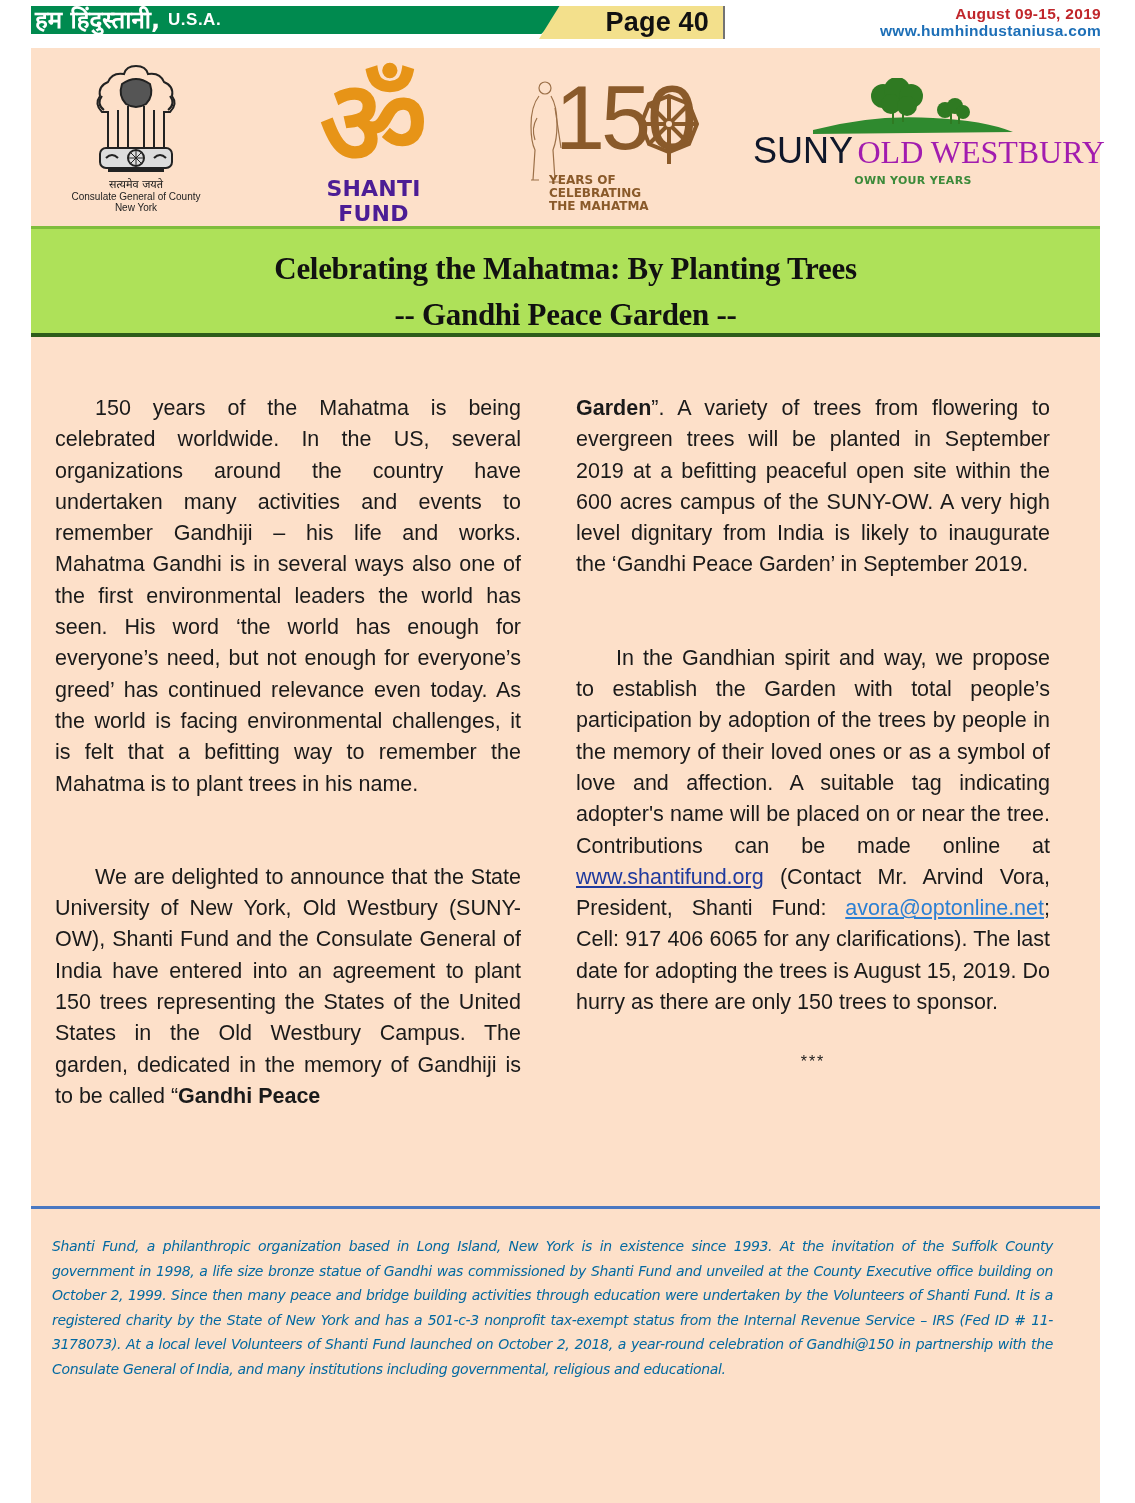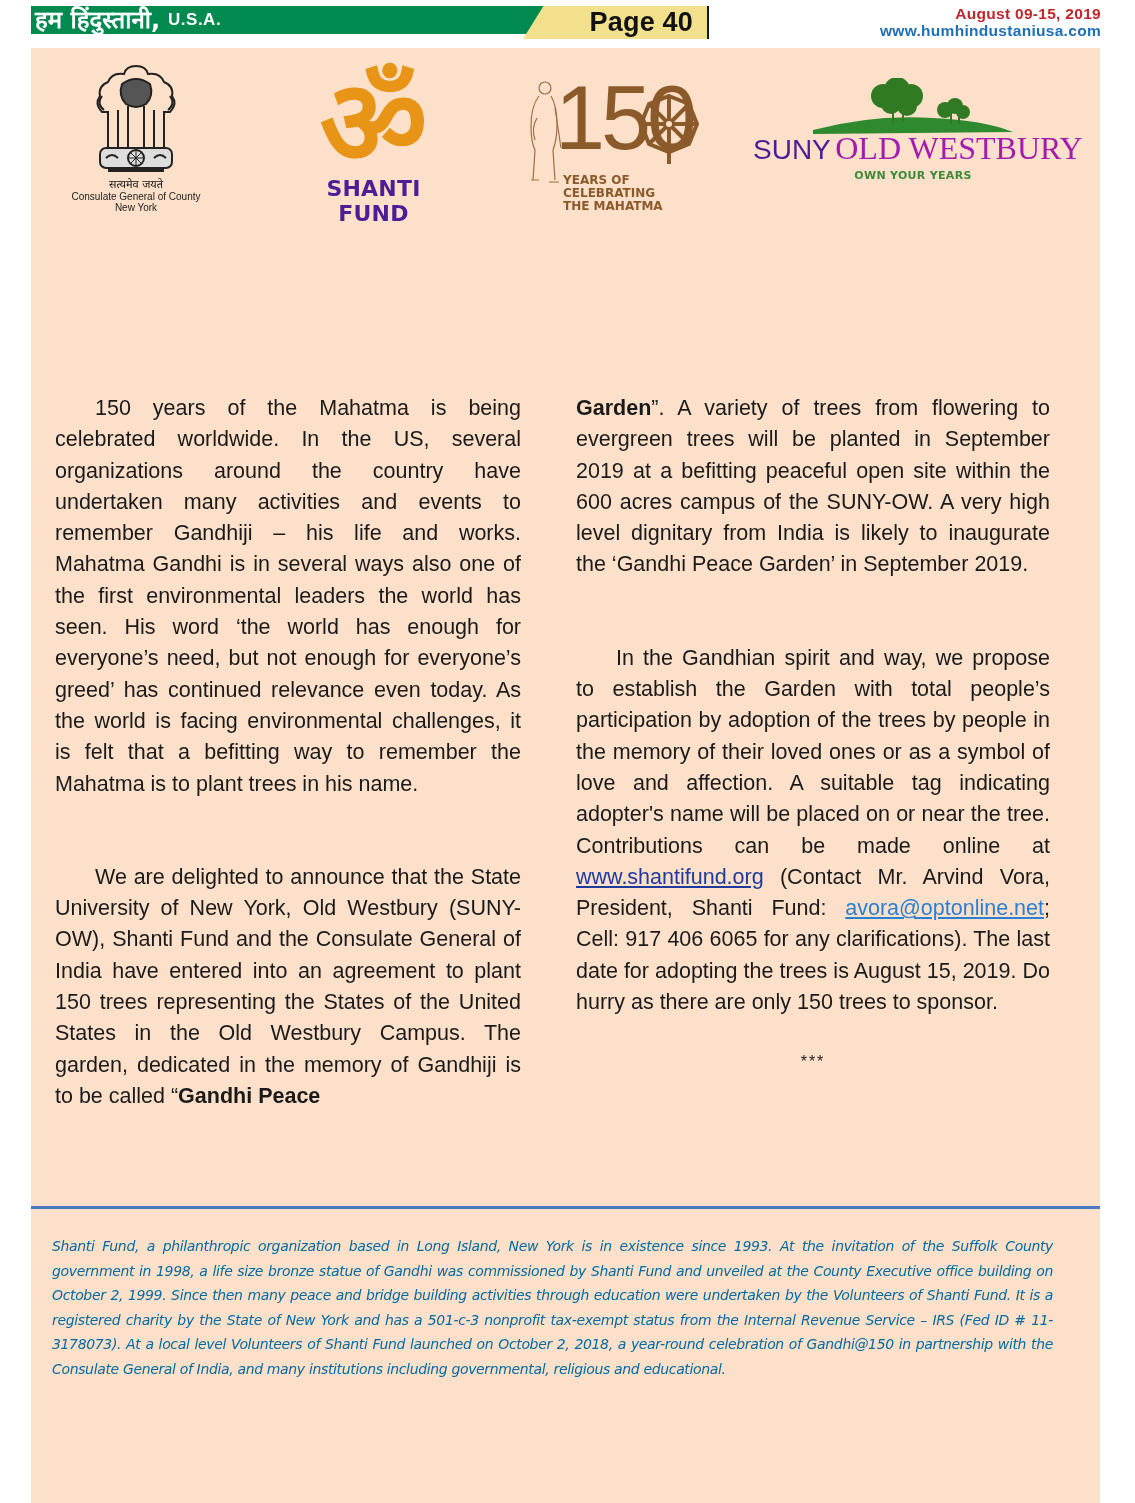--- a/index.html
+++ b/index.html
@@ -10,24 +10,24 @@
   .masthead { position: absolute; left: 31px; top: 6px; width: 664px; height: 33px; }
   .mast-green {
     position: absolute; left: 0; top: 0; width: 540px; height: 28px;
     background: #008a4f;
     clip-path: polygon(0 0, 100% 0, 94.5% 100%, 0 100%);
     display: flex; align-items: center; padding-left: 4px;
   }
   .mast-title { color: #ffffff; font-family: "DejaVu Sans", sans-serif; font-weight: bold; font-size: 24px; letter-spacing: 0px; line-height: 33px; white-space: nowrap; }
   .mast-sub { color: #ffffff; font-family: "Liberation Sans", sans-serif; font-weight: bold; font-size: 17px; margin-left: 8px; letter-spacing: 0.5px; }
   .mast-page {
-    position: absolute; left: 492px; top: 0; width: 186px; height: 33px;
+    position: absolute; left: 508px; top: 0; width: 186px; height: 33px;
     background: #f3e08c;
     clip-path: polygon(11% 0, 100% 0, 100% 100%, 0 100%);
-    border-right: 2px solid #0f172a;
+    border-right: 2px solid #737373;
     display: flex; align-items: center; justify-content: flex-end; padding-right: 14px;
   }
   .mast-page span { font-family: "Liberation Sans", sans-serif; font-weight: bold; font-size: 27px; color: #111; letter-spacing: 0.2px; }
   .mast-right { position: absolute; right: 34px; top: 5px; text-align: right; }
   .mast-date { color: #c0262b; font-weight: bold; font-size: 15.5px; line-height: 17px; letter-spacing: 0.3px; }
   .mast-url { color: #1d6fb7; font-weight: bold; font-size: 15.5px; line-height: 17px; letter-spacing: 0.3px; }
 
   
   .page { position: absolute; left: 31px; top: 48px; width: 1069px; height: 1455px; background: #fde0c9; }
 
@@ -40,26 +40,26 @@
   .emblem-line { font-family: "Liberation Sans", sans-serif; font-size: 10px; color: #222; line-height: 11px; }
 
   .logo-shanti { position: absolute; left: 260px; top: 20px; width: 165px; height: 160px; text-align: center; }
   .om-glyph { font-family: "DejaVu Sans", sans-serif; font-size: 118px; line-height: 110px; color: #e79417; font-weight: bold; display: block; }
   .shanti-text { font-family: "DejaVu Sans", sans-serif; font-weight: bold; font-size: 22px; color: #4c1d95; letter-spacing: 0.2px; margin-top: -2px; }
 
   .logo-150 { position: absolute; left: 494px; top: 30px; width: 180px; height: 150px; }
   .l150-figure { position: absolute; left: 0; top: 0; }
   .l150-num { position: absolute; left: 30px; top: -10px; font-family: "Liberation Sans", sans-serif; font-size: 90px; color: #8a5a2a; font-weight: normal; line-height: 100px; letter-spacing: -4px; }
   .l150-wheel { position: absolute; left: 112px; top: 14px; }
-  .l150-caption { position: absolute; left: 38px; top: 96px; font-family: "DejaVu Sans", sans-serif; font-weight: bold; font-size: 12px; line-height: 13px; color: #8a5a2a; }
+  .l150-caption { position: absolute; left: 24px; top: 96px; font-family: "DejaVu Sans", sans-serif; font-weight: bold; font-size: 12px; line-height: 13px; color: #8a5a2a; }
 
   .logo-suny { position: absolute; left: 722px; top: 30px; width: 320px; height: 110px; text-align: center; }
   .suny-trees { display: block; margin: 0 auto; }
   .suny-name { white-space: nowrap; margin-top: -4px; }
-  .suny-a { font-family: "Liberation Sans", sans-serif; font-size: 28px; color: #4c1d95; letter-spacing: 0px; }
+  .suny-a { font-family: "Liberation Sans", sans-serif; font-size: 36px; color: #0f172a; letter-spacing: 0px; }
   .suny-b { font-family: "Liberation Serif", serif; font-size: 32px; color: #a21caf; letter-spacing: 0px; }
   .suny-tag { font-family: "DejaVu Sans", sans-serif; font-weight: bold; font-size: 11px; color: #3c8a3a; letter-spacing: 0.3px; margin-top: 2px; }
 
   
   .banner {
     position: absolute; left: 0; top: 178px; width: 100%; height: 111px;
     background: #aee159; border-top: 3px solid #7fbd3c; border-bottom: 4px solid #2d5c1a;
     text-align: center;
   }
   .banner-line1 { font-family: "Liberation Serif", serif; font-weight: bold; font-size: 31px; color: #111; margin-top: 22px; line-height: 36px; letter-spacing: -0.3px; }
@@ -175,20 +175,24 @@
         </g>
       </svg>
       <div class="suny-name">
         <span class="suny-a">SUNY</span>
         <span class="suny-b">OLD WESTBURY</span>
       </div>
       <div class="suny-tag">OWN YOUR YEARS</div>
     </div>
   </section>
 
+  <section class="banner">
+    <h1 class="banner-line1">Celebrating the Mahatma: By Planting Trees</h1>
+    <h2 class="banner-line2">-- Gandhi Peace Garden --</h2>
+  </section>
 
   <article class="col col-left">
     <p>150 years of the Mahatma is being celebrated worldwide. In the US, several organizations around the country have undertaken many activities and events to remember Gandhiji – his life and works. Mahatma Gandhi is in several ways also one of the first environmental leaders the world has seen. His word ‘the world has enough for everyone’s need, but not enough for everyone’s greed’ has continued relevance even today. As the world is facing environmental challenges, it is felt that a befitting way to remember the Mahatma is to plant trees in his name.</p>
     <p><span>We are delighted to announce that the State University of New York, Old Westbury (SUNY-OW), Shanti Fund and the Consulate General of India have entered into an agreement to plant 150 trees representing the States of the United States in the Old Westbury Campus. The garden, dedicated in the memory of Gandhiji is to be called “</span><b>Gandhi Peace</b></p>
   </article>
 
   <article class="col col-right">
     <p class="noindent"><b>Garden</b><span>”. A variety of trees from flowering to evergreen trees will be planted in September 2019 at a befitting peaceful open site within the 600 acres campus of the SUNY-OW. A very high level dignitary from India is likely to inaugurate the ‘Gandhi Peace Garden’ in September 2019.</span></p>
     <p><span>In the Gandhian spirit and way, we propose to establish the Garden with total people’s participation by adoption of the trees by people in the memory of their loved ones or as a symbol of love and affection. A suitable tag indicating adopter's name will be placed on or near the tree. Contributions can be made online at </span><a class="link-shanti" href="#">www.shantifund.org</a><span> (Contact Mr. Arvind Vora, President, Shanti Fund: </span><a class="link-email" href="#">avora@optonline.net</a><span>; Cell: 917 406 6065 for any clarifications). The last date for adopting the trees is August 15, 2019. Do hurry as there are only 150 trees to sponsor.</span></p>
     <div class="stars">***</div>

